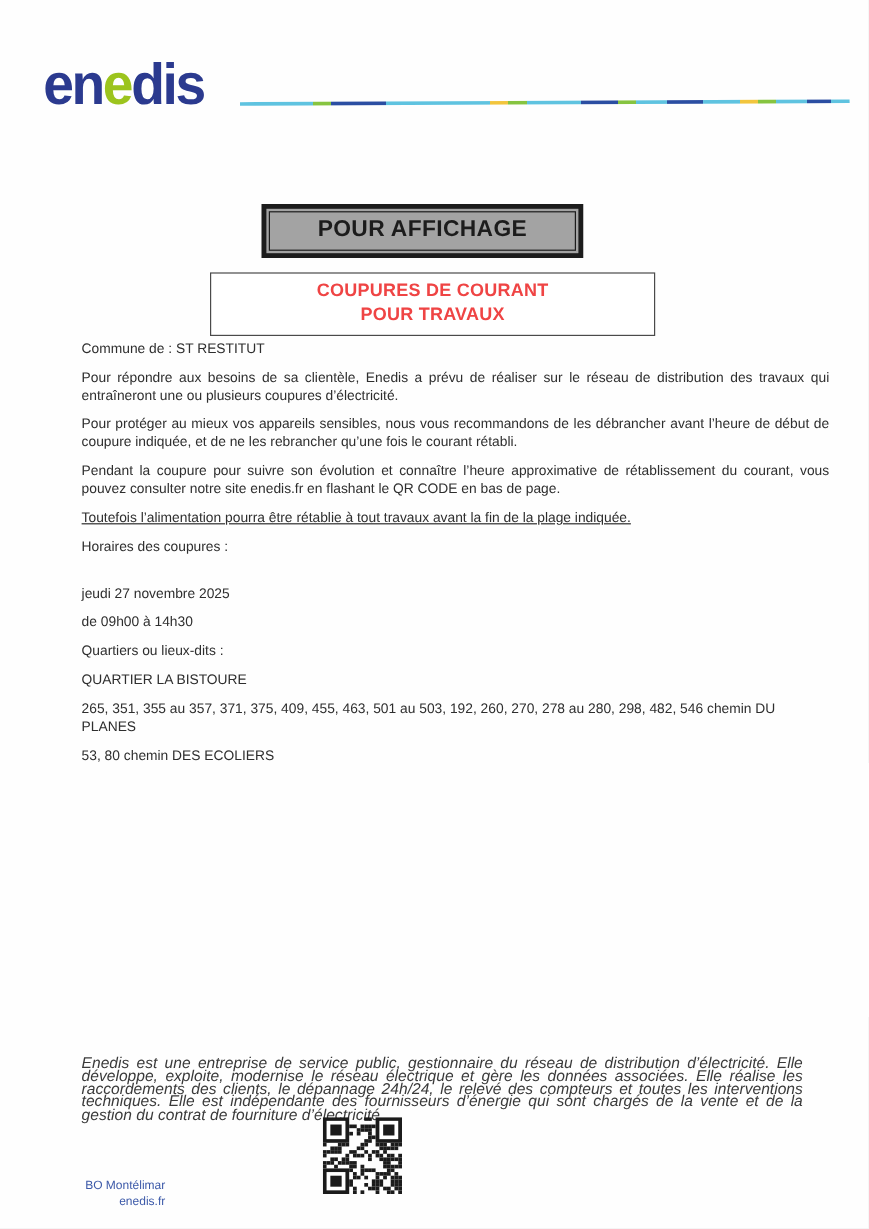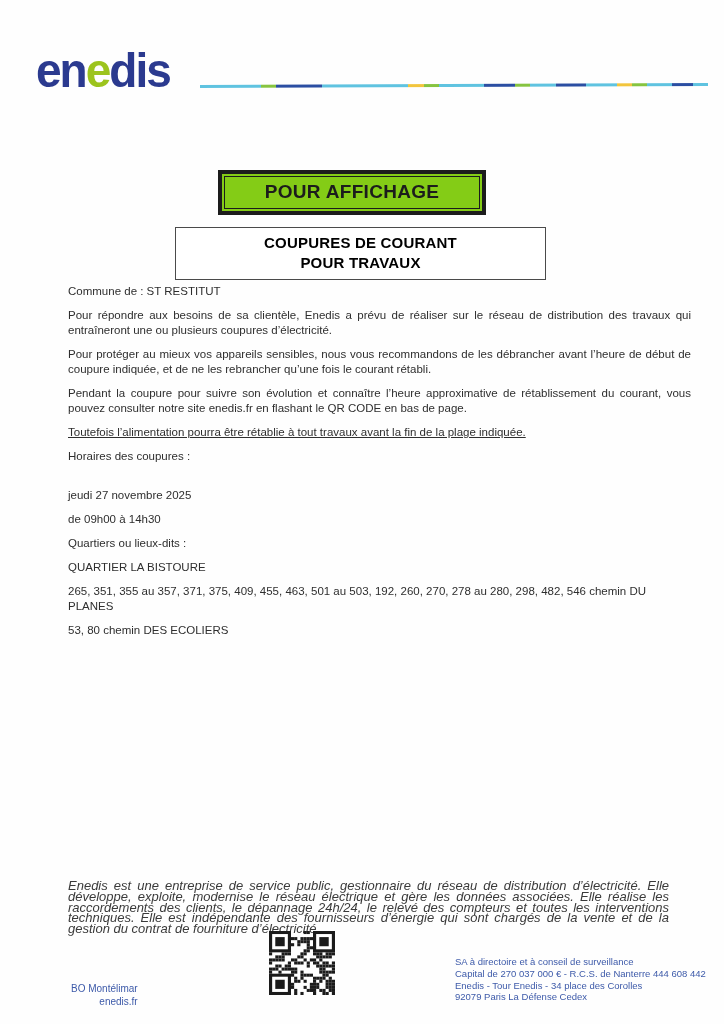--- a/index.html
+++ b/index.html
@@ -38,35 +38,35 @@
       #5fc3e0 76%,#5fc3e0 82%,
       #f2c53d 82%,#f2c53d 85%,
       #86c440 85%,#86c440 88%,
       #5fc3e0 88%,#5fc3e0 93%,
       #2b4ea2 93%,#2b4ea2 97%,
       #5fc3e0 97%,#5fc3e0 100%);
   }
   
   .affichage-box{
     position:absolute;left:218px;top:170px;width:268px;
-    border:4px solid #1c1c1c;background:#84cc16;padding:2px;
+    border:4px solid #1c1c1c;background:#a3a3a3;padding:2px;
     box-sizing:border-box;
   }
   .affichage-inner{
     border:1.5px solid #1c1c1c;
     text-align:center;
     font-size:19px;font-weight:bold;color:#1c1c1c;
     padding:4px 0 5px 0;letter-spacing:.3px;
   }
   .subject-box{
     position:absolute;left:175px;top:227px;width:371px;
     border:1.5px solid #4a4a4a;background:#fff;
     box-sizing:border-box;
     text-align:center;
-    font-size:15px;font-weight:bold;color:#000000;
+    font-size:15px;font-weight:bold;color:#ef4444;
     padding:5px 0 6px 0;line-height:20px;letter-spacing:.2px;
   }
   
   .body-text{
     position:absolute;left:68px;top:284px;width:623px;
     font-size:11.5px;line-height:15px;color:#2e2e2e;
   }
   .body-text p{margin:0 0 9px 0;}
   .body-text p.just{text-align:justify;}
   .underlined{text-decoration:underline;}
@@ -286,20 +286,14 @@
         <rect x="57" y="57" width="3" height="3" fill="#1b1b1b"></rect>
         <rect x="60" y="57" width="3" height="3" fill="#1b1b1b"></rect>
         <rect x="24" y="60" width="3" height="3" fill="#1b1b1b"></rect>
         <rect x="30" y="60" width="3" height="3" fill="#1b1b1b"></rect>
         <rect x="42" y="60" width="3" height="3" fill="#1b1b1b"></rect>
         <rect x="51" y="60" width="3" height="3" fill="#1b1b1b"></rect>
         <rect x="54" y="60" width="3" height="3" fill="#1b1b1b"></rect>
         <rect x="60" y="60" width="3" height="3" fill="#1b1b1b"></rect>
       </svg></div>
 
-  <div class="company-block">
-    <div>SA à directoire et à conseil de surveillance</div>
-    <div>Capital de 270 037 000 € - R.C.S. de Nanterre 444 608 442</div>
-    <div>Enedis - Tour Enedis - 34 place des Corolles</div>
-    <div>92079 Paris La Défense Cedex</div>
-  </div>
 
 </div>
 
 </body></html>

